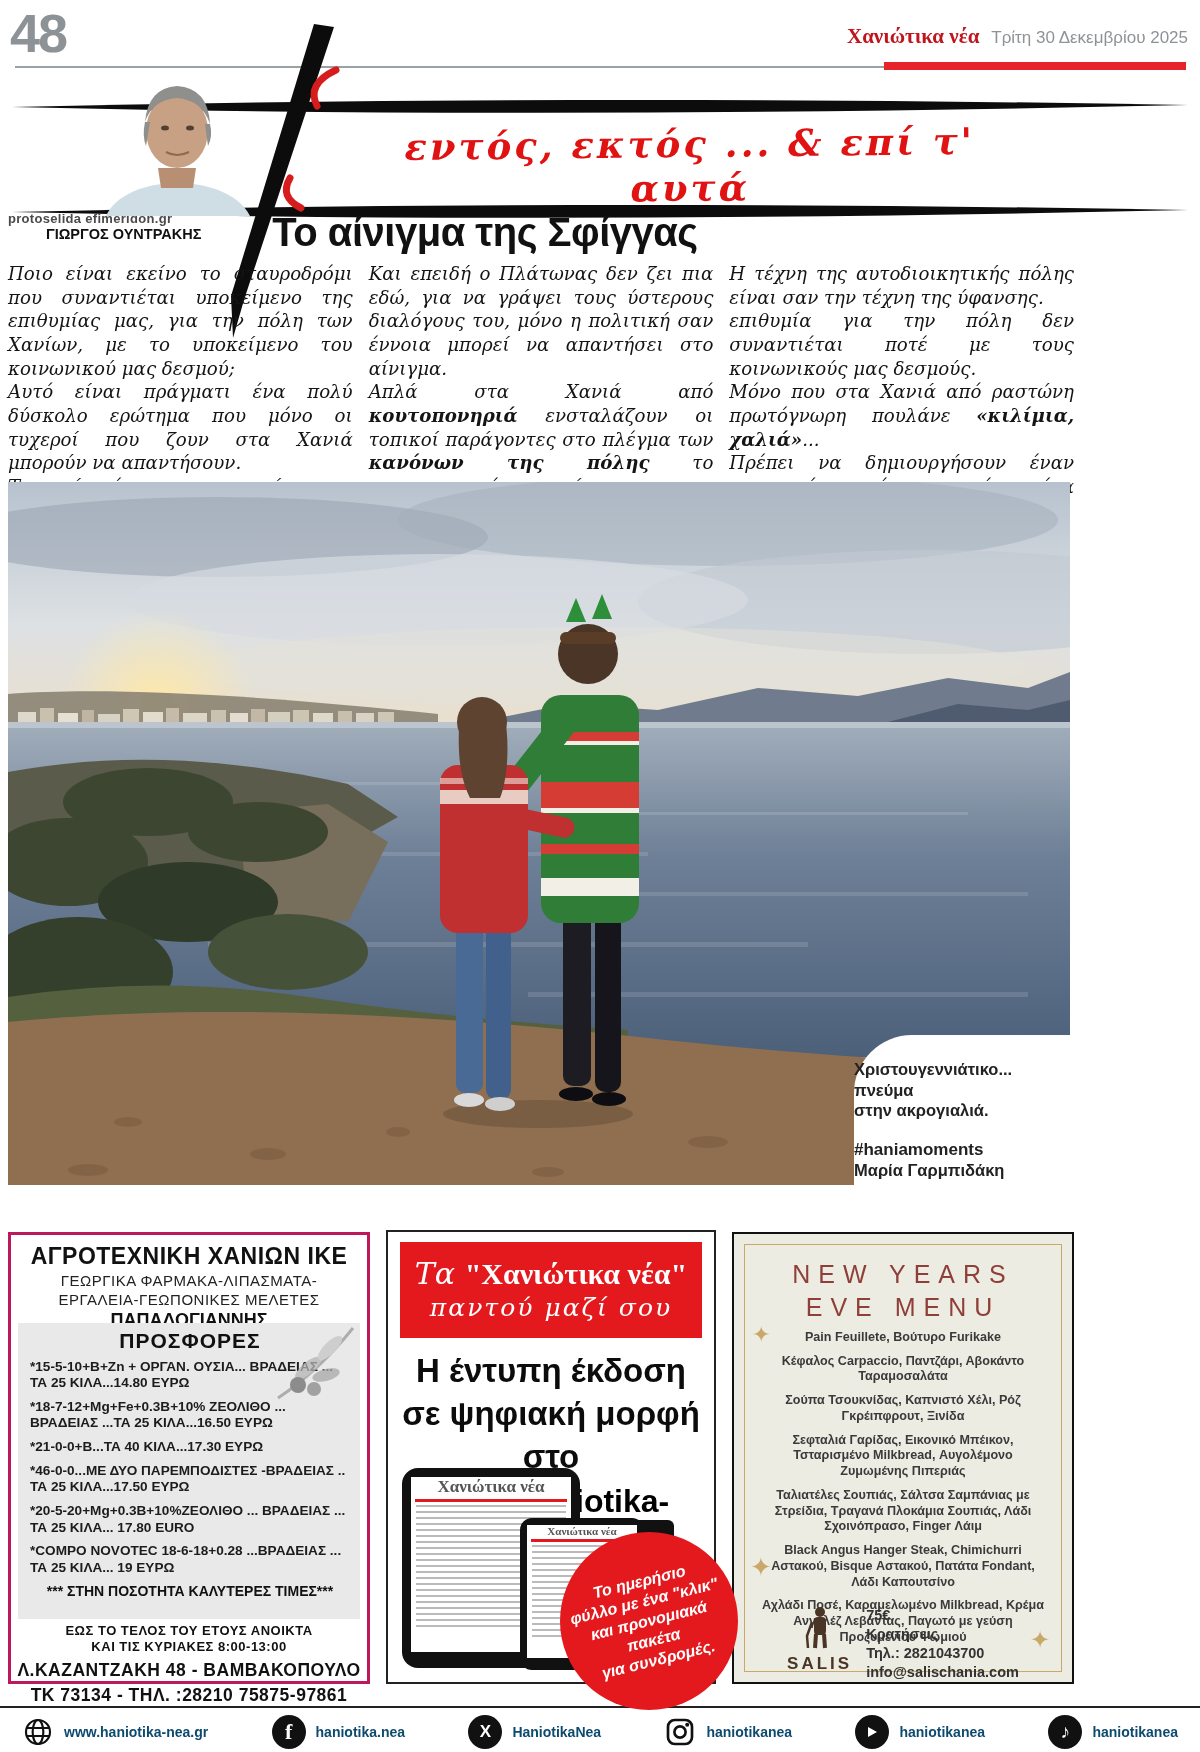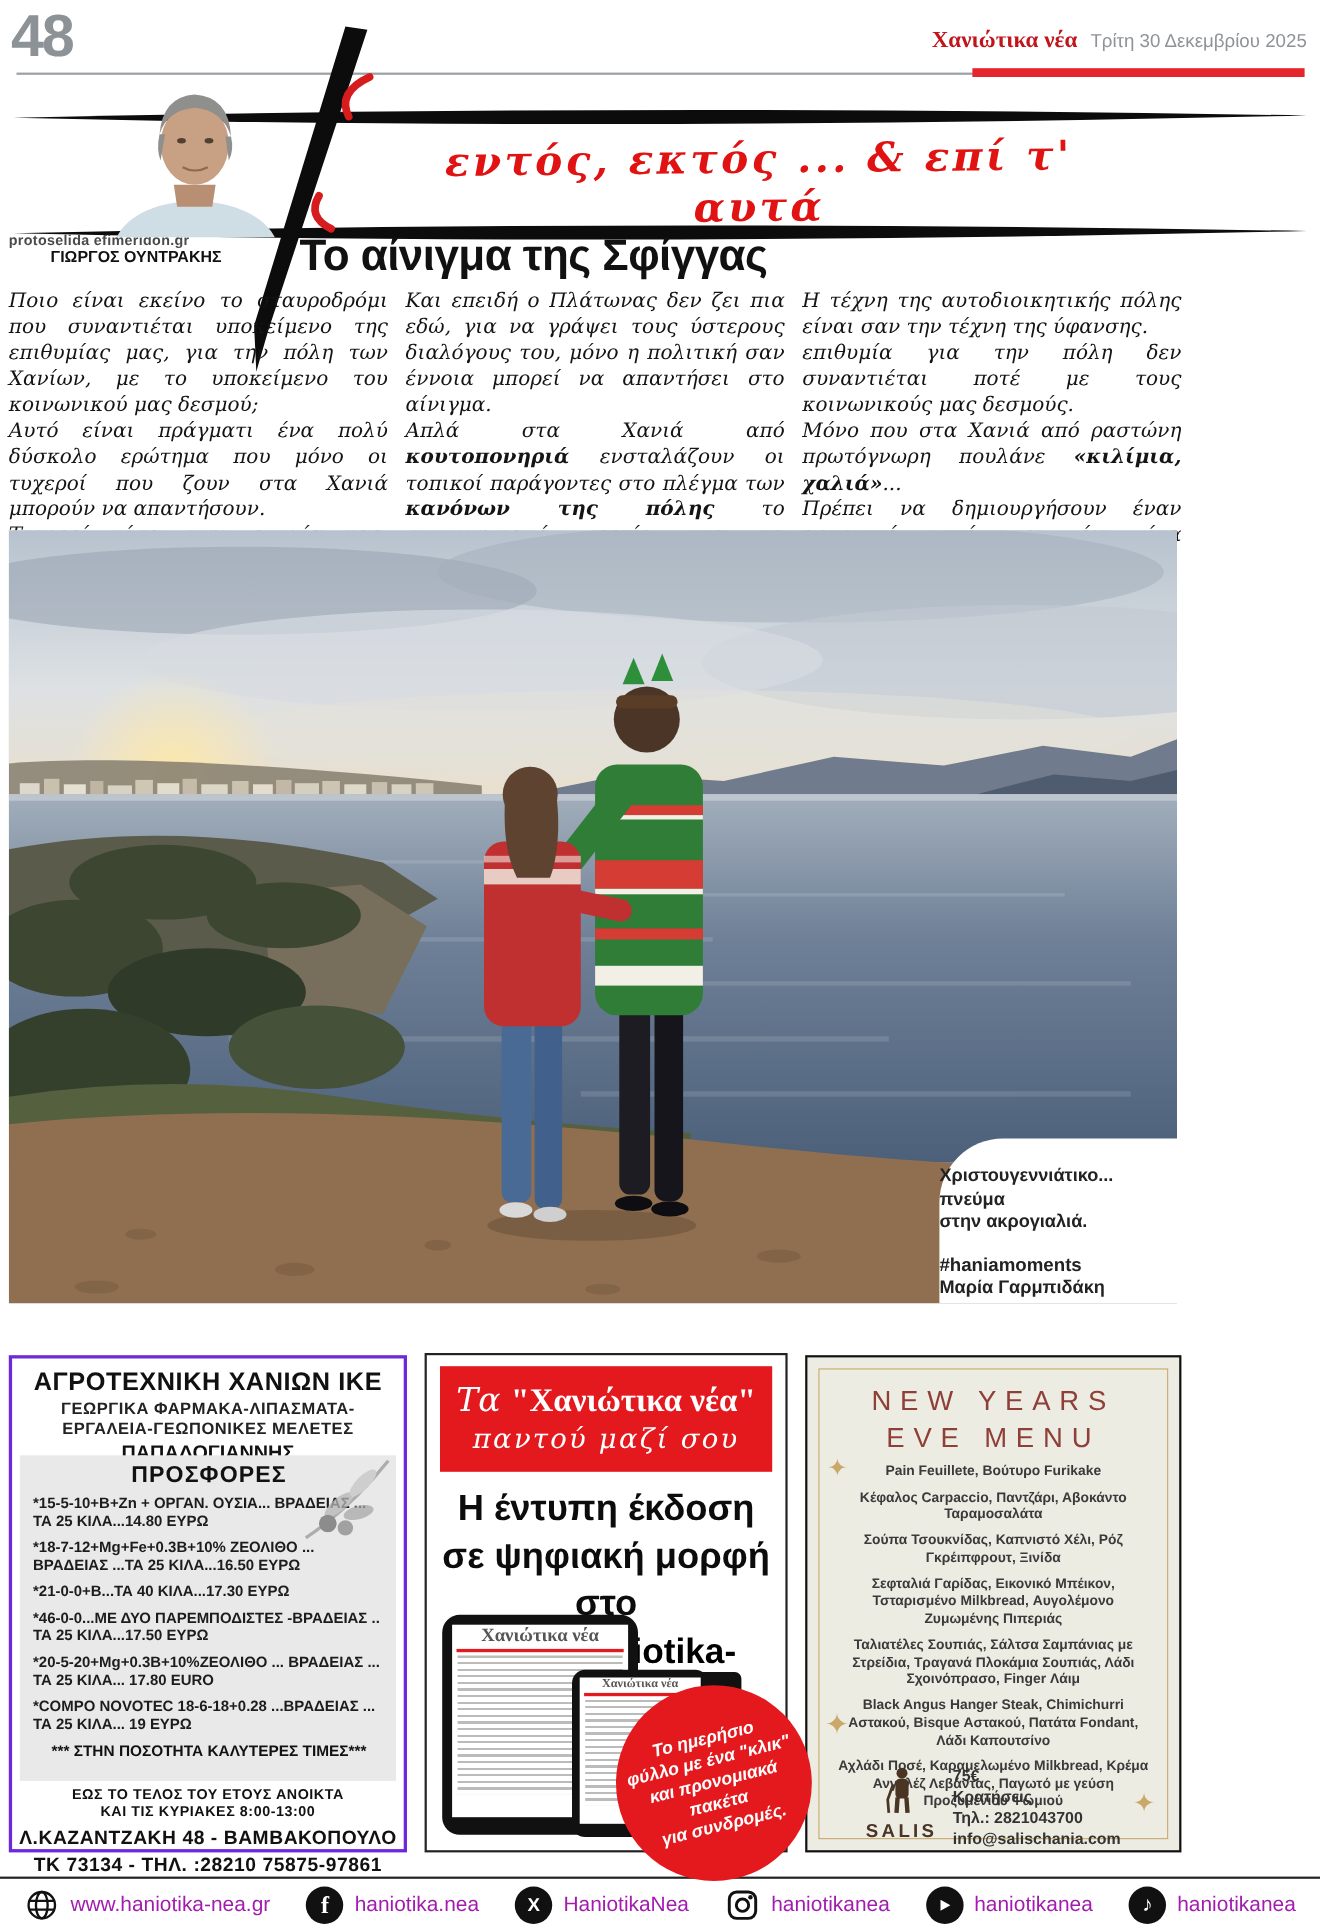--- a/index.html
+++ b/index.html
@@ -31,24 +31,24 @@
   
   #photo{left:8px;top:482px;width:1062px;height:703px;overflow:hidden;background:#cfd6dd;}
   #caption{right:0;bottom:0;width:216px;height:150px;background:#fff;
       border-top-left-radius:58px;text-align:left;padding-top:24px;box-sizing:border-box;
       font-size:16.5px;font-weight:600;line-height:1.25;color:#222;}
   #caption .tag{margin-top:18px;font-size:17px;font-weight:bold;}
   #caption .cred{font-size:16.5px;font-weight:600;}
   
   .ad{box-sizing:border-box;}
   
-  #ad-agro{left:8px;top:1232px;width:362px;height:452px;border:3px solid #6d28d9;background:#fff;
+  #ad-agro{left:8px;top:1232px;width:362px;height:452px;border:3px solid #be185d;background:#fff;
       text-align:center;padding-top:8px;}
   #ad-agro .t1{font-size:23px;font-weight:bold;letter-spacing:.5px;}
-  #ad-agro .t2{font-size:15px;letter-spacing:.5px;margin-top:2px;color:#222;font-weight:bold;}
+  #ad-agro .t2{font-size:15px;letter-spacing:.5px;margin-top:2px;color:#222;}
   #ad-agro .t3{font-size:18px;font-weight:bold;margin-top:2px;}
   #offersbox{position:absolute;left:7px;right:7px;top:88px;height:296px;background:#e9e9e9;
       text-align:left;padding:6px 10px 0 12px;box-sizing:border-box;}
   #offersbox .ot{font-size:21px;font-weight:bold;text-align:center;letter-spacing:1px;margin-bottom:6px;}
   #offers .offer{font-size:13.6px;font-weight:bold;line-height:1.2;margin-bottom:7.5px;color:#1c1c1c;}
   #offersbox .best{font-size:14px;font-weight:bold;text-align:center;margin-top:2px;}
   #olive{position:absolute;right:2px;top:0px;width:90px;height:80px;opacity:.75;}
   #agro-bottom{position:absolute;left:0;right:0;top:388px;text-align:center;}
   #agro-bottom .h{font-size:13px;font-weight:bold;letter-spacing:.5px;line-height:1.25;}
   #agro-bottom .a{font-size:17.5px;font-weight:bold;letter-spacing:.5px;line-height:1.3;margin-top:3px;}
@@ -85,21 +85,21 @@
   .spark{position:absolute;color:#c9a86a;font-size:22px;}
   #salis-foot{position:absolute;left:0;right:0;top:372px;display:flex;justify-content:center;gap:14px;}
   #salis-logo{text-align:center;color:#4a3525;}
   #salis-logo .brand{font-size:17px;font-weight:bold;letter-spacing:3px;}
   #salis-info{text-align:left;font-size:14.5px;font-weight:bold;color:#333;line-height:1.3;}
   
   #footline{left:0px;top:1706px;width:1200px;height:2px;background:#222;}
   #footer{left:0;top:1712px;width:1200px;height:40px;display:flex;align-items:center;
       justify-content:space-between;padding:0 22px;box-sizing:border-box;}
   .fitem{display:flex;align-items:center;gap:10px;}
-  .fitem .lbl{font-size:19px;font-weight:normal;color:#a21caf;}
+  .fitem .lbl{font-size:14px;font-weight:bold;color:#0c4a6e;}
   .cicon{width:34px;height:34px;border-radius:50%;background:#111;color:#fff;display:flex;
       align-items:center;justify-content:center;font-weight:bold;}
 </style>
 </head>
 <body>
 
 <div id="page">
 
   <div class="abs" id="pageno">48</div>
   <div class="abs" id="mast">

